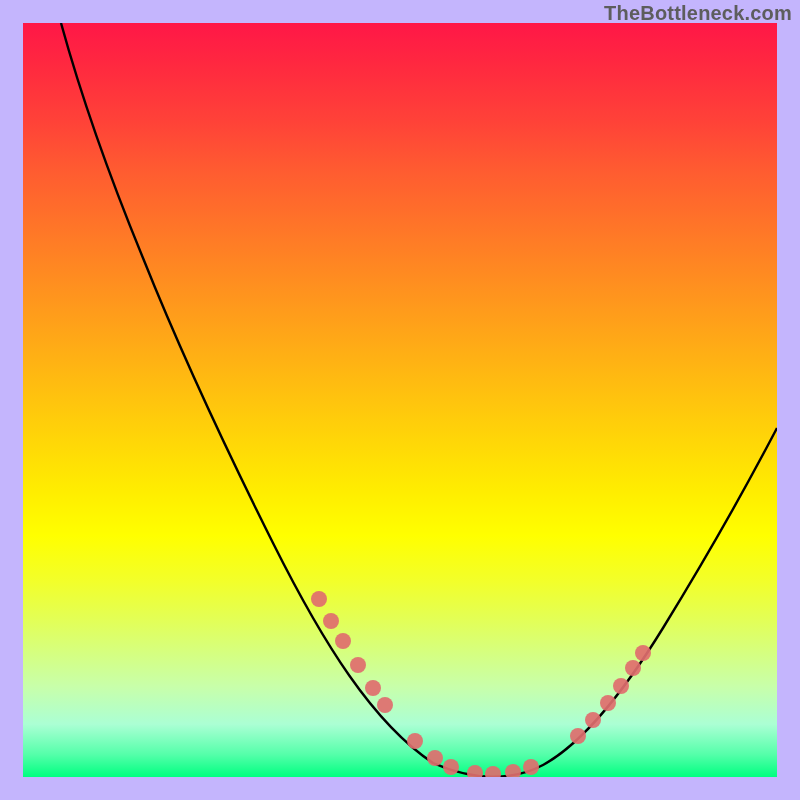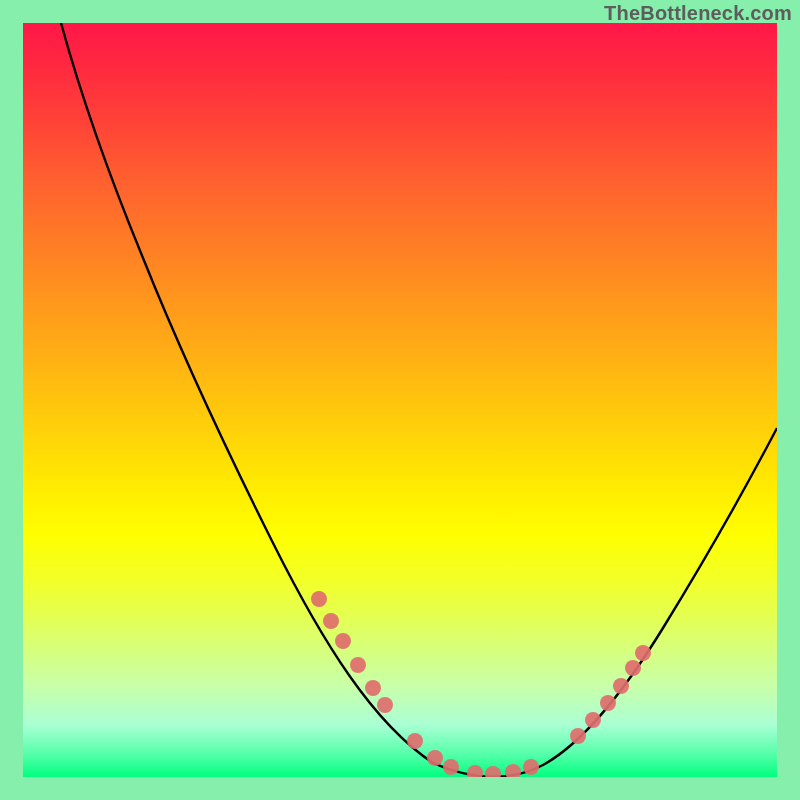--- a/index.html
+++ b/index.html
@@ -8,21 +8,21 @@
     width: 800px;
     height: 800px;
     background: #000;
     overflow: hidden;
     font-family: Arial, Helvetica, sans-serif;
   }
   .frame {
     position: relative;
     width: 800px;
     height: 800px;
-    background: #86efac;
+    background: #c4b5fd;
   }
   .plot-area {
     position: absolute;
     left: 23px;
     top: 23px;
     width: 754px;
     height: 754px;
     background: linear-gradient(to bottom,
       #ff1747 0%,
       #ff2a3f 6%,

